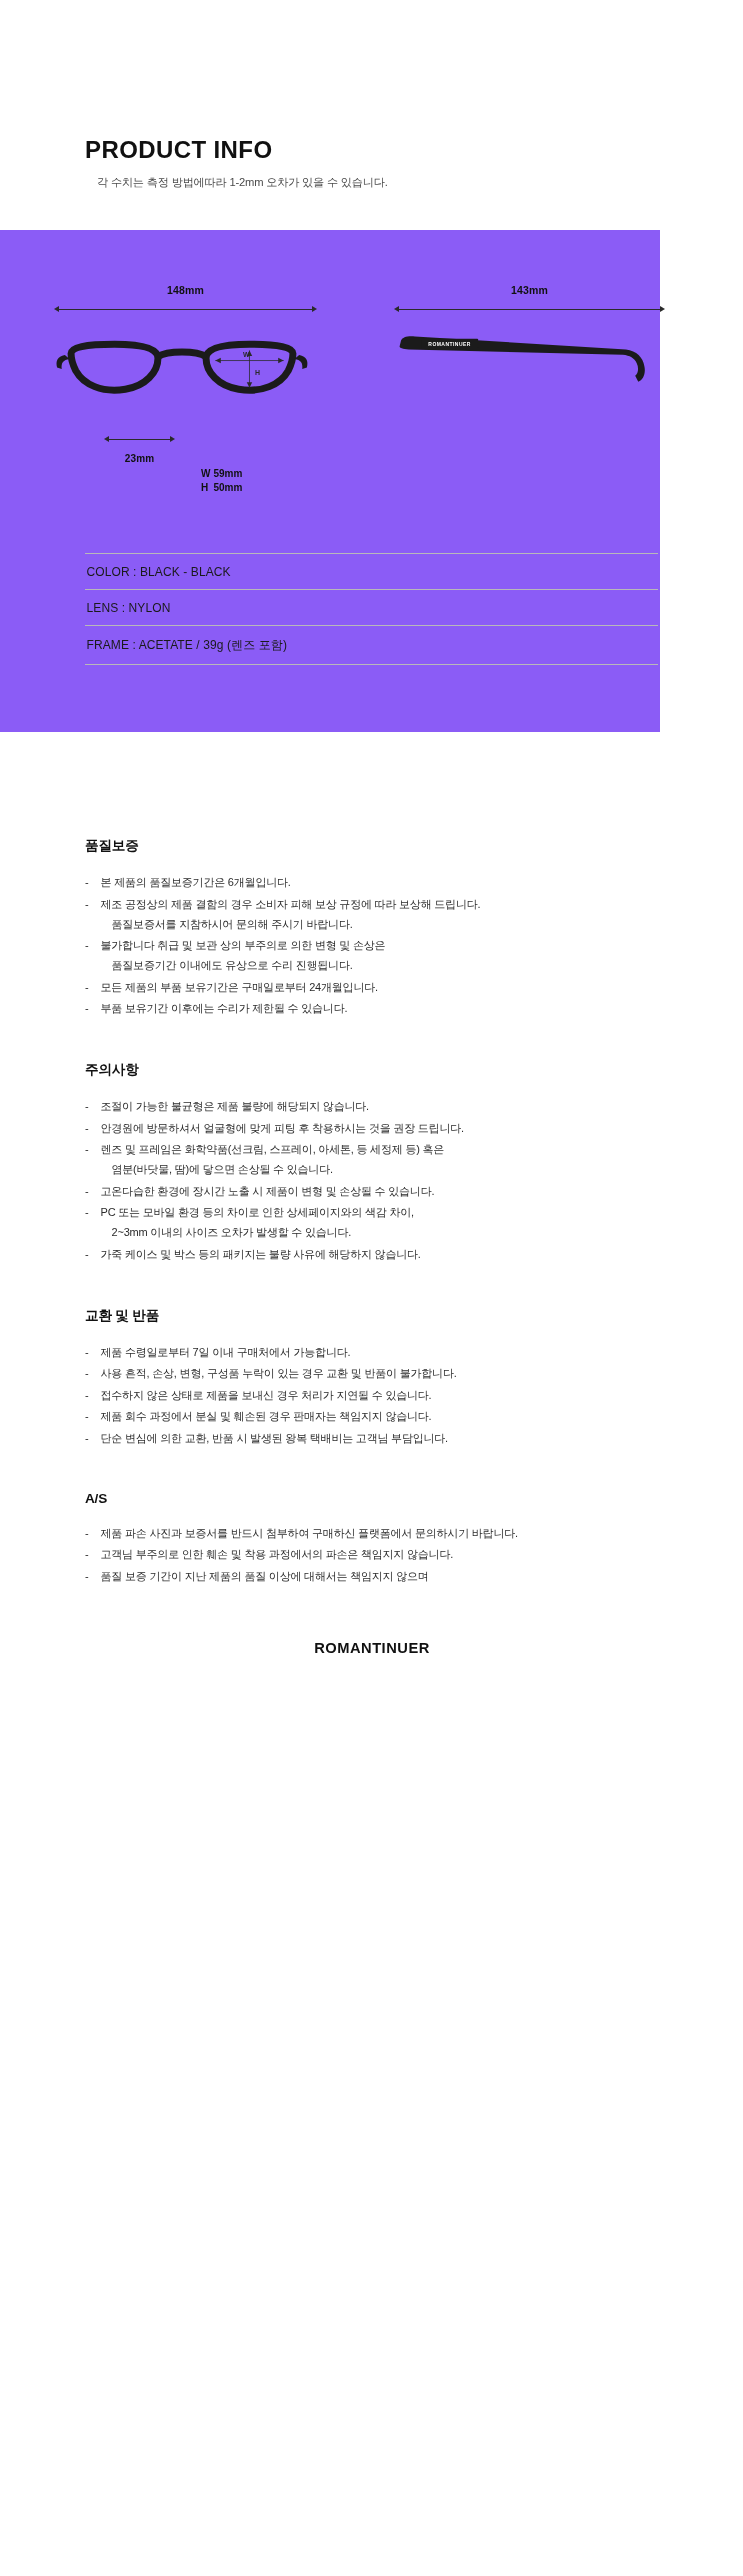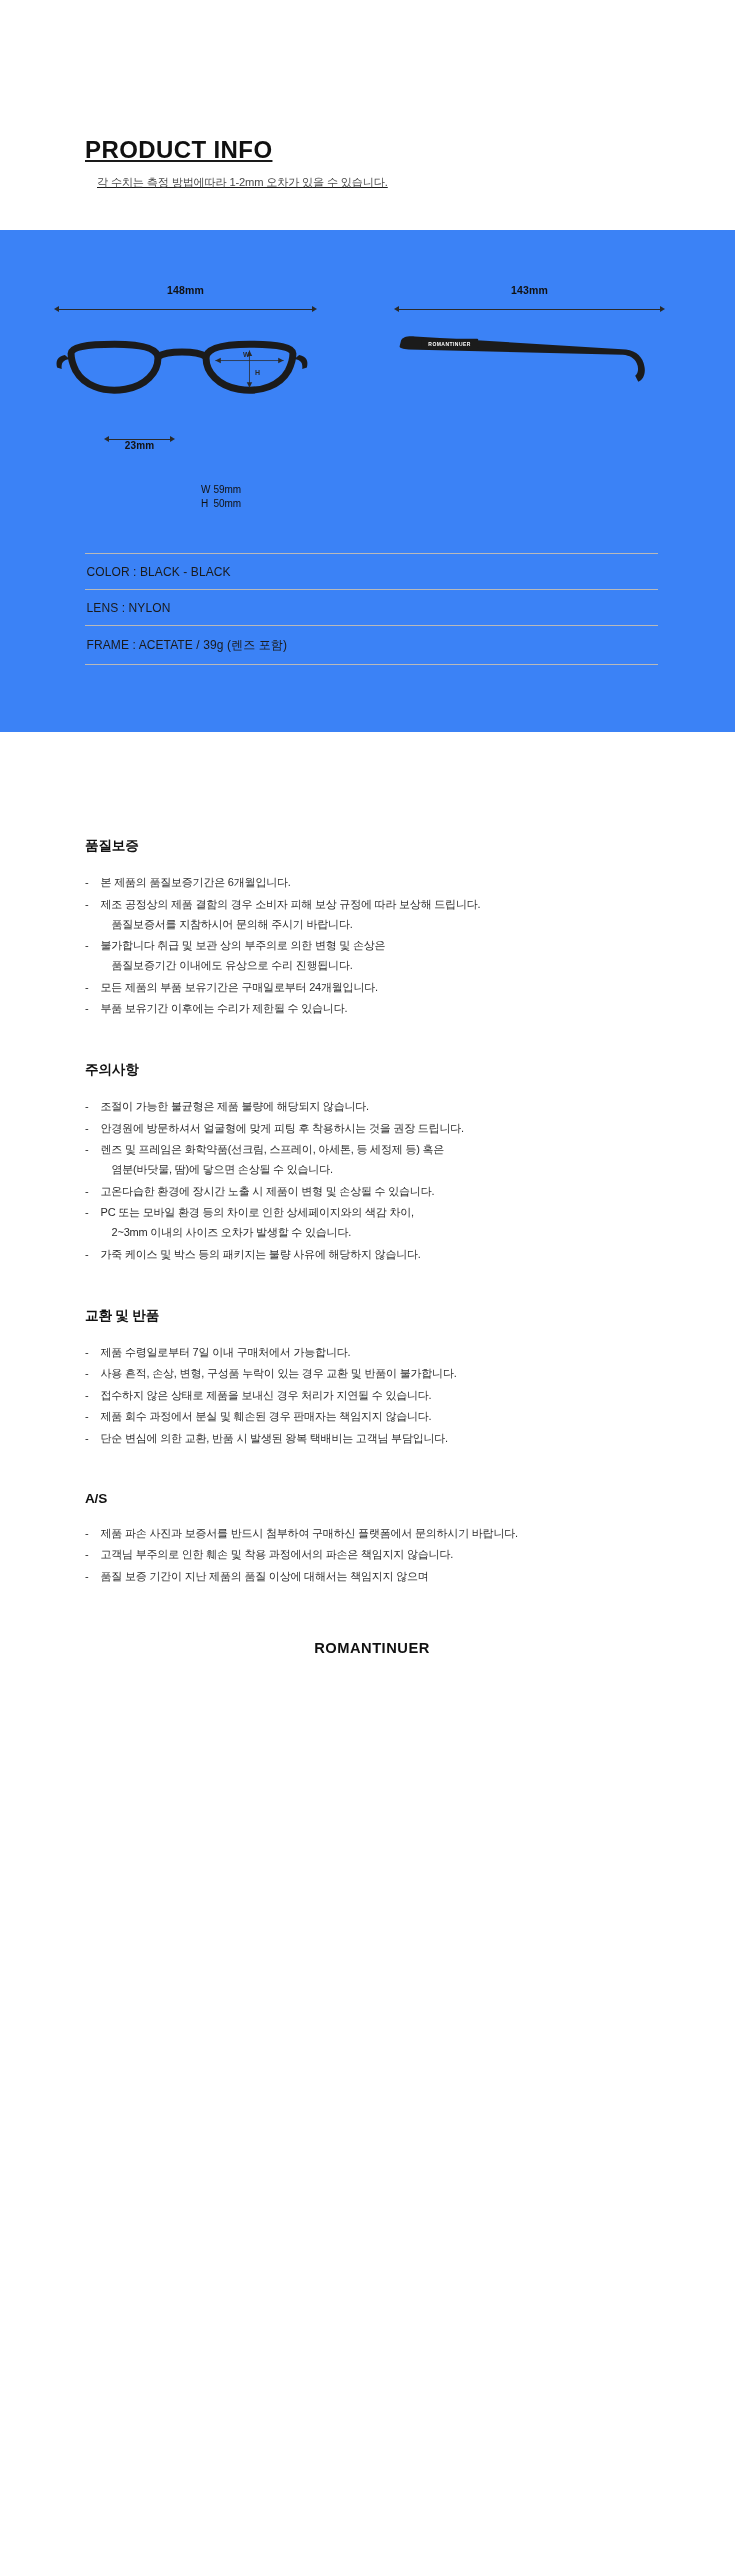--- a/index.html
+++ b/index.html
@@ -17,41 +17,40 @@
   }
 
   .page {
     width: 744px;
     position: relative;
   }
 
   
   .header {
     padding: 136px 16px 0 85px;
-    text-decoration: underline;
   }
   .header h1 {
     margin: 0;
     font-size: 24px;
     font-weight: bold;
     letter-spacing: 0.4px;
     color: #111111;
   }
   .header .sub {
     margin: 11px 0 0 12px;
     font-size: 11.2px;
     color: #4a4a4a;
     letter-spacing: -0.2px;
   }
 
   
   .spec-panel {
     margin-top: 40px;
-    width: 735px;
-    background: #3b82f6;
+    width: 660px;
+    background: #8b5cf6;
     padding: 46px 0 54px 0;
     position: relative;
   }
 
   .diagram-row {
     position: relative;
     height: 232px;
     margin: 0 0 0 0;
   }
 
@@ -107,31 +106,30 @@
     height: 93px;
     margin-top: 4.6px;
   }
 
   .dim-bottom {
     position: absolute;
     left: 50px;
     width: 71px;
     top: 152px;
   }
-  .dim-bottom .dim-label { font-size: 10px; top: 4px; }
+  .dim-bottom .dim-label { font-size: 10px; top: 17px; }
 
   .wh-text {
     position: absolute;
     left: 147px;
     top: 183px;
     font-size: 10px;
-    font-weight: normal;
+    font-weight: bold;
     line-height: 14.7px;
     color: #111;
-    margin-top: 16px;
   }
   .wh-text span.k { display: inline-block; width: 12.4px; }
 
   
   .side-block {
     position: absolute;
     left: 394px;
     top: 7.7px;
     width: 271px;
   }

